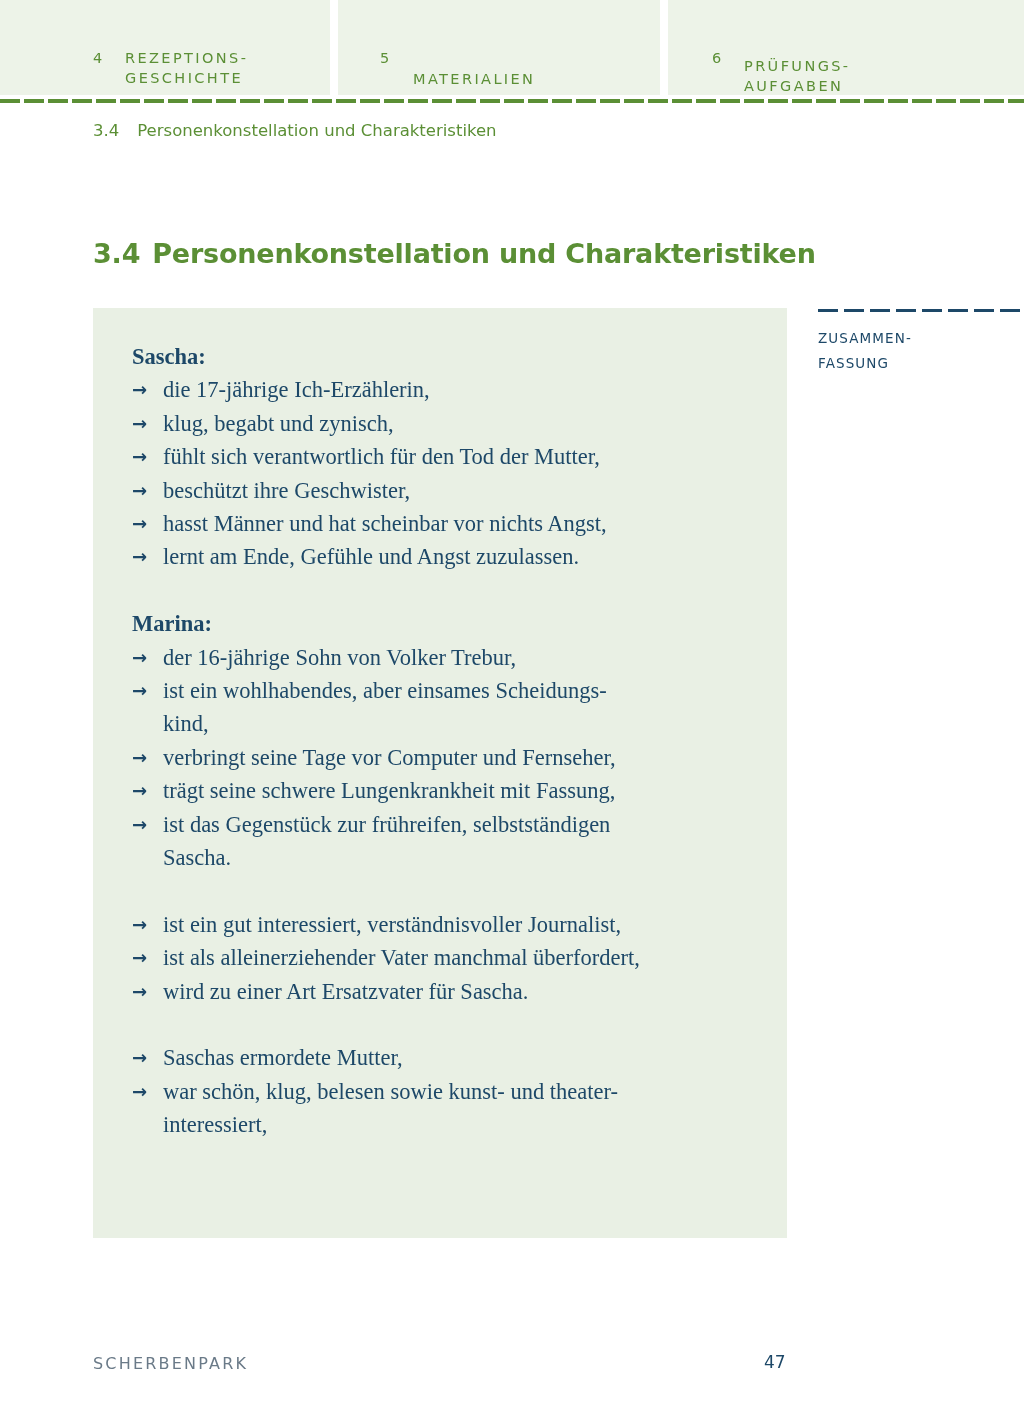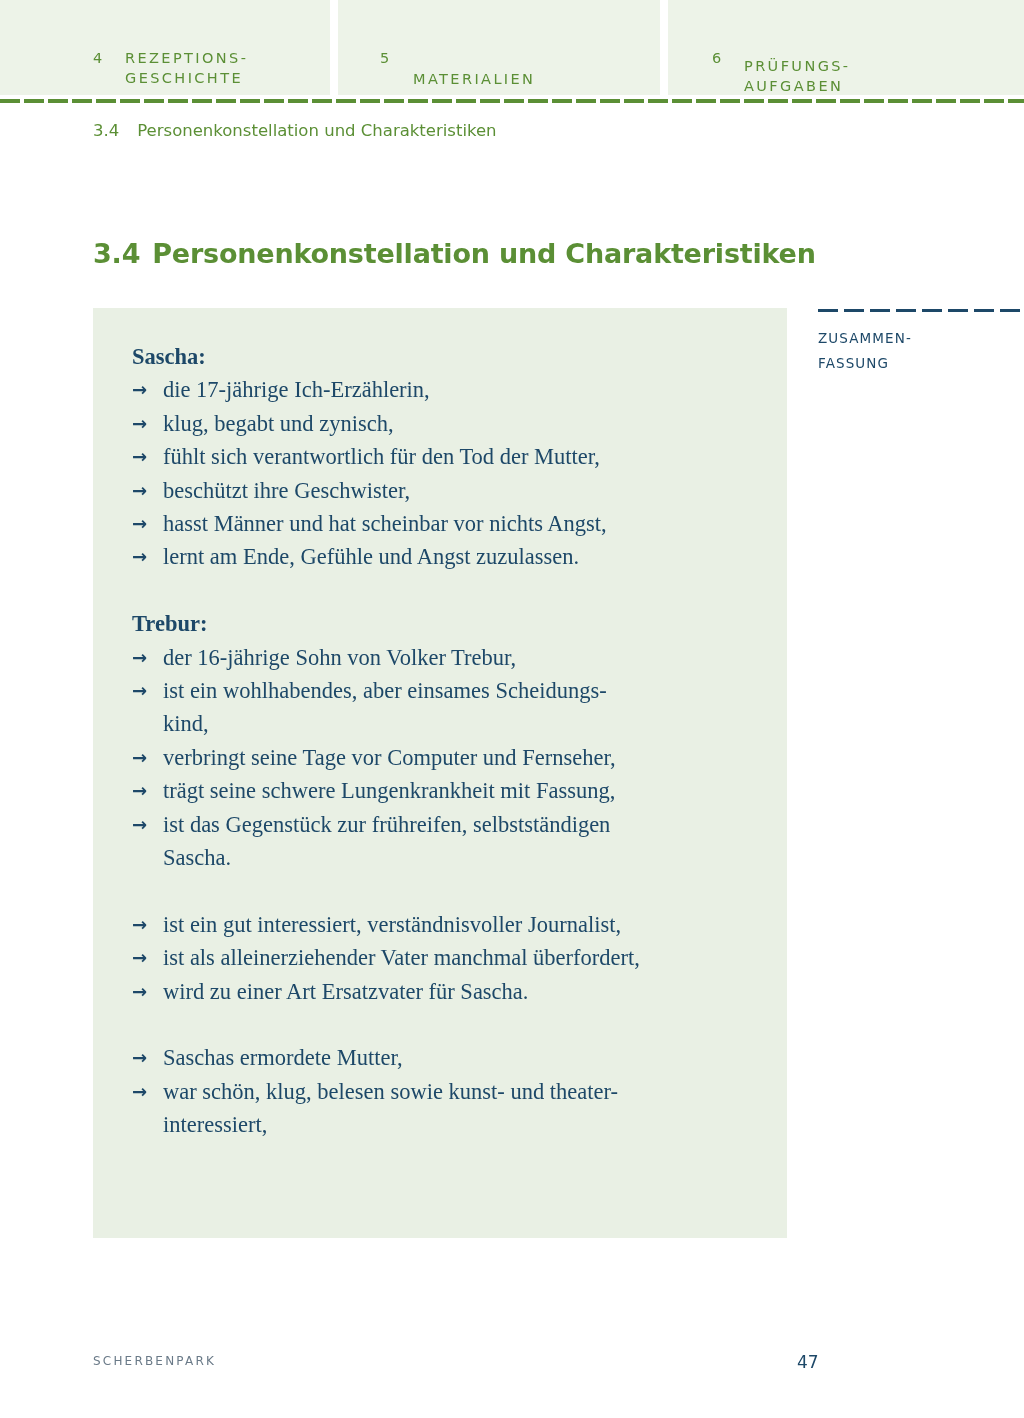--- a/index.html
+++ b/index.html
@@ -56,28 +56,27 @@
     .person { margin-bottom: 33.4px; }
     .person-name { font-weight: bold; }
     .bullet { display: flex; }
     .bullet .arrow {
       flex: 0 0 31px; font-family: "DejaVu Sans", sans-serif;
       font-size: 18px; font-weight: bold; line-height: 33.4px;
     }
     .bullet .btext { flex: 1; white-space: pre-line; }
     .footer-title {
       position: absolute; left: 93px; top: 1354px;
-      color: #6a7a88; font-size: 12px; letter-spacing: 2.2px;
+      color: #6a7a88; font-size: 16px; letter-spacing: 2.2px;
       font-family: "DejaVu Sans", sans-serif;
     }
     .page-number {
       position: absolute; left: 764px; top: 1352px;
       color: #1d4868; font-size: 17px;
       font-family: "DejaVu Sans", sans-serif;
-      margin-left: 33px;
     }
   </style>
 </head>
 <body>
 
 <div class="tab" style="left:0; width:330px;">
   <span class="num" style="left:93px; top:48px;">4</span>
   <span class="label" style="left:125px; top:48px;">REZEPTIONS-
 GESCHICHTE</span>
 </div>
@@ -129,21 +128,21 @@
           <span class="arrow">→</span>
           <span class="btext">hasst Männer und hat scheinbar vor nichts Angst,</span>
         </div>
       <div class="bullet">
           <span class="arrow">→</span>
           <span class="btext">lernt am Ende, Gefühle und Angst zuzulassen.</span>
         </div>
     </div>
 
     <div class="person">
-      <div class="person-name">Trebur:</div>
+      <div class="person-name">Marina:</div>
       <div class="bullet">
           <span class="arrow">→</span>
           <span class="btext">der 16-jährige Sohn von Volker Trebur,</span>
         </div>
       <div class="bullet">
           <span class="arrow">→</span>
           <span class="btext">ist ein wohlhabendes, aber einsames Scheidungs-
 kind,</span>
         </div>
       <div class="bullet">

